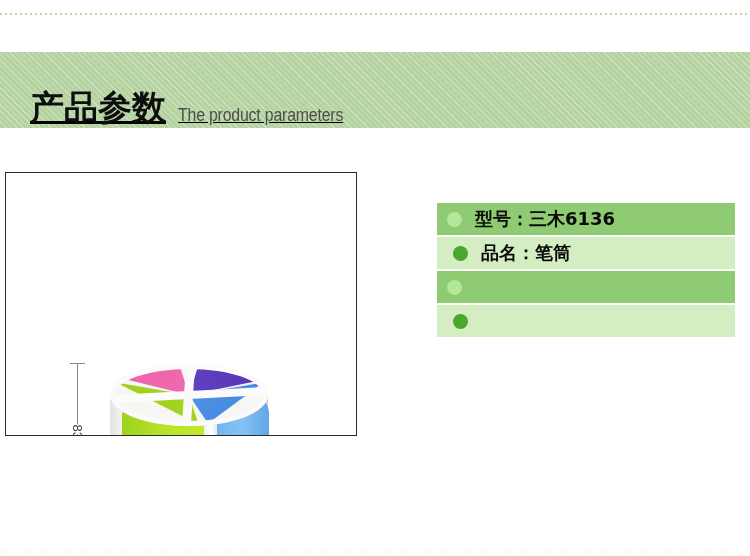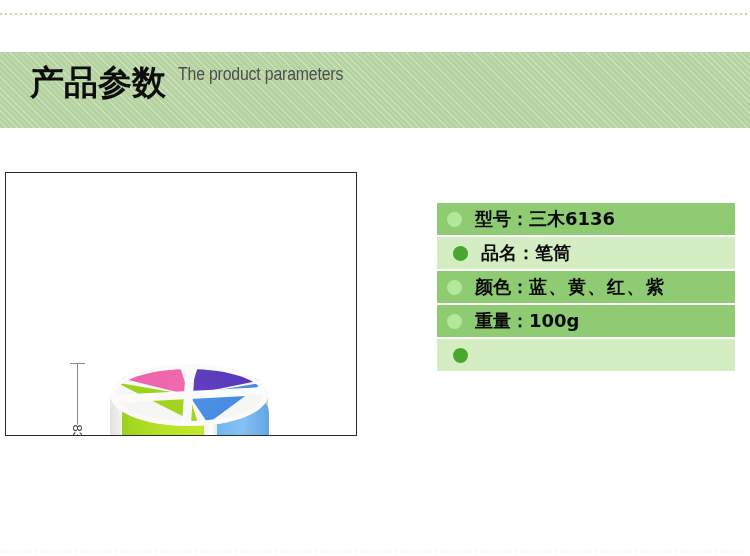--- a/index.html
+++ b/index.html
@@ -48,23 +48,24 @@
     background-image: repeating-linear-gradient(
       45deg,
       rgba(255,255,255,0.30) 0px, rgba(255,255,255,0.30) 1px,
       rgba(255,255,255,0.00) 1px, rgba(255,255,255,0.00) 4px
     );
     overflow: hidden;
   }
   .banner-inner {
     position: absolute;
     left: 30px;
-    bottom: 29px;
+    bottom: 4px;
     display: flex;
-    align-items: flex-start;
+    align-items: flex-end;
+    text-decoration: underline;
   }
   .banner-title {
     font-family: "DejaVu Sans", "Liberation Sans", sans-serif;
     font-size: 34px;
     font-weight: bold;
     color: #0d0d0d;
     letter-spacing: 0px;
     line-height: 1;
     white-space: nowrap;
   }
@@ -328,28 +329,23 @@
     <span class="spec-text"><span>型号：</span><span>三木6136</span></span>
   </div>
 
   <div class="spec-row light">
     <span class="bullet deep"></span>
     <span class="spec-text"><span>品名：</span><span>笔筒</span></span>
   </div>
 
   <div class="spec-row dark">
     <span class="bullet pale"></span>
-    <span class="spec-text"><span>颜色：</span><span class="sp-wide">蓝、黄、红、紫</span></span>
-  </div>
-
-
-  <div class="spec-row dark">
-    <span class="bullet pale"></span>
-    <span class="spec-text"><span>重量：</span><span>100g</span></span>
-  </div>
+  </div>
+
+
 
   <div class="spec-row light">
     <span class="bullet deep"></span>
   </div>
 
 </div>
 
 <div class="dotted-rule bottom"></div>
 
 </body></html>

